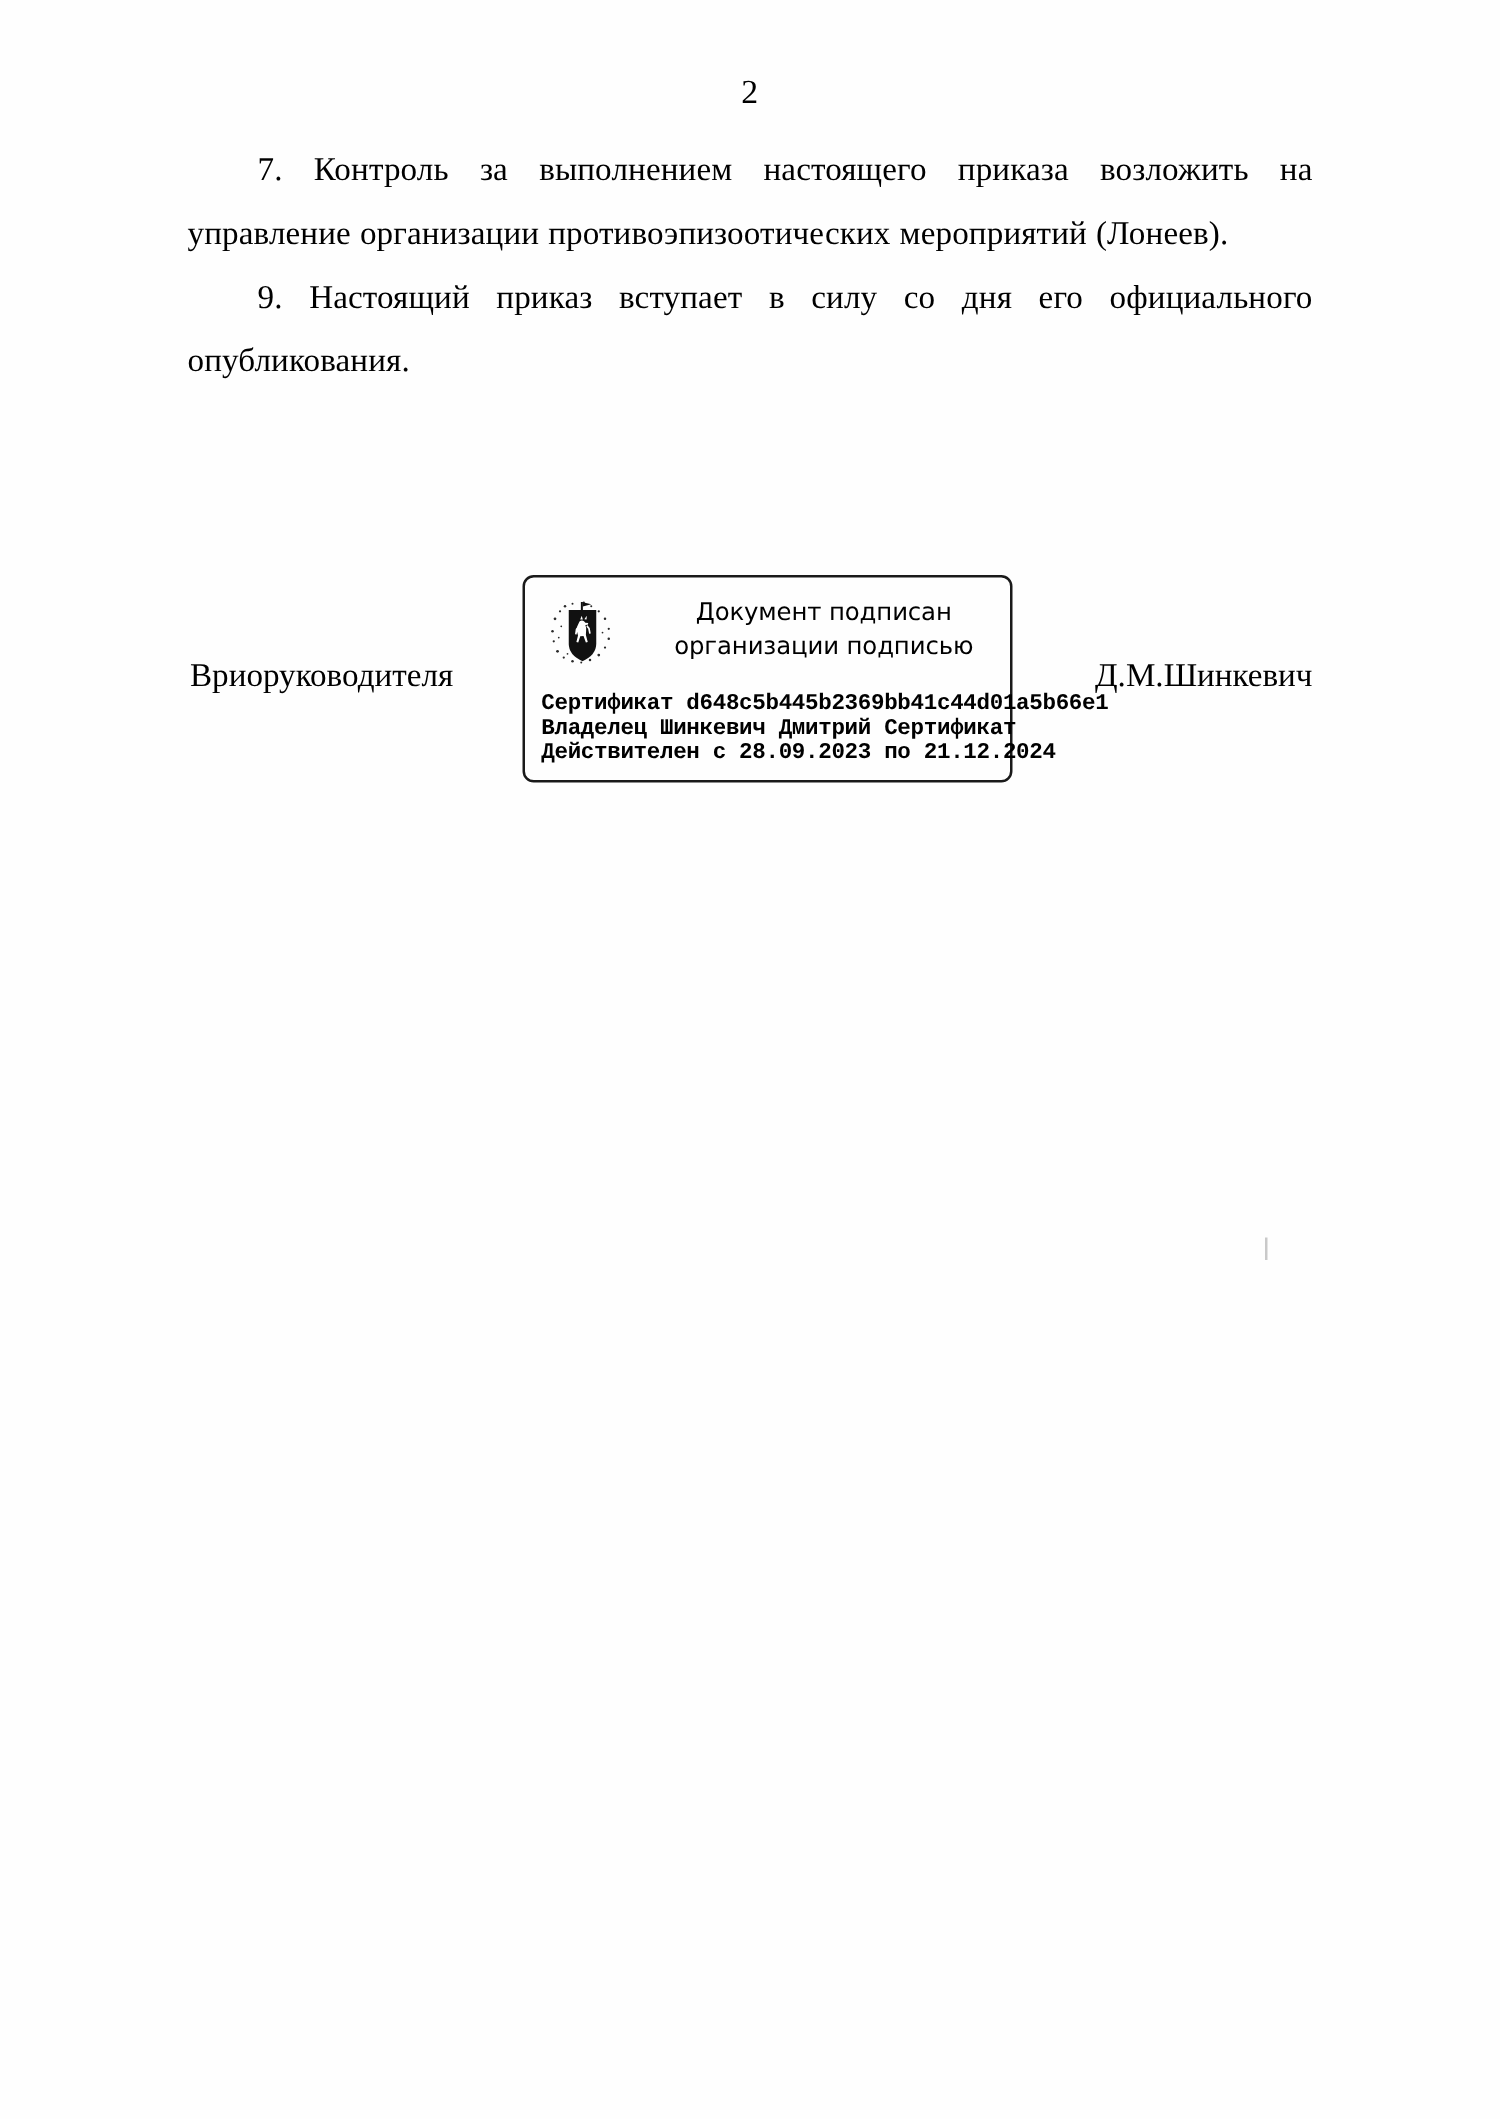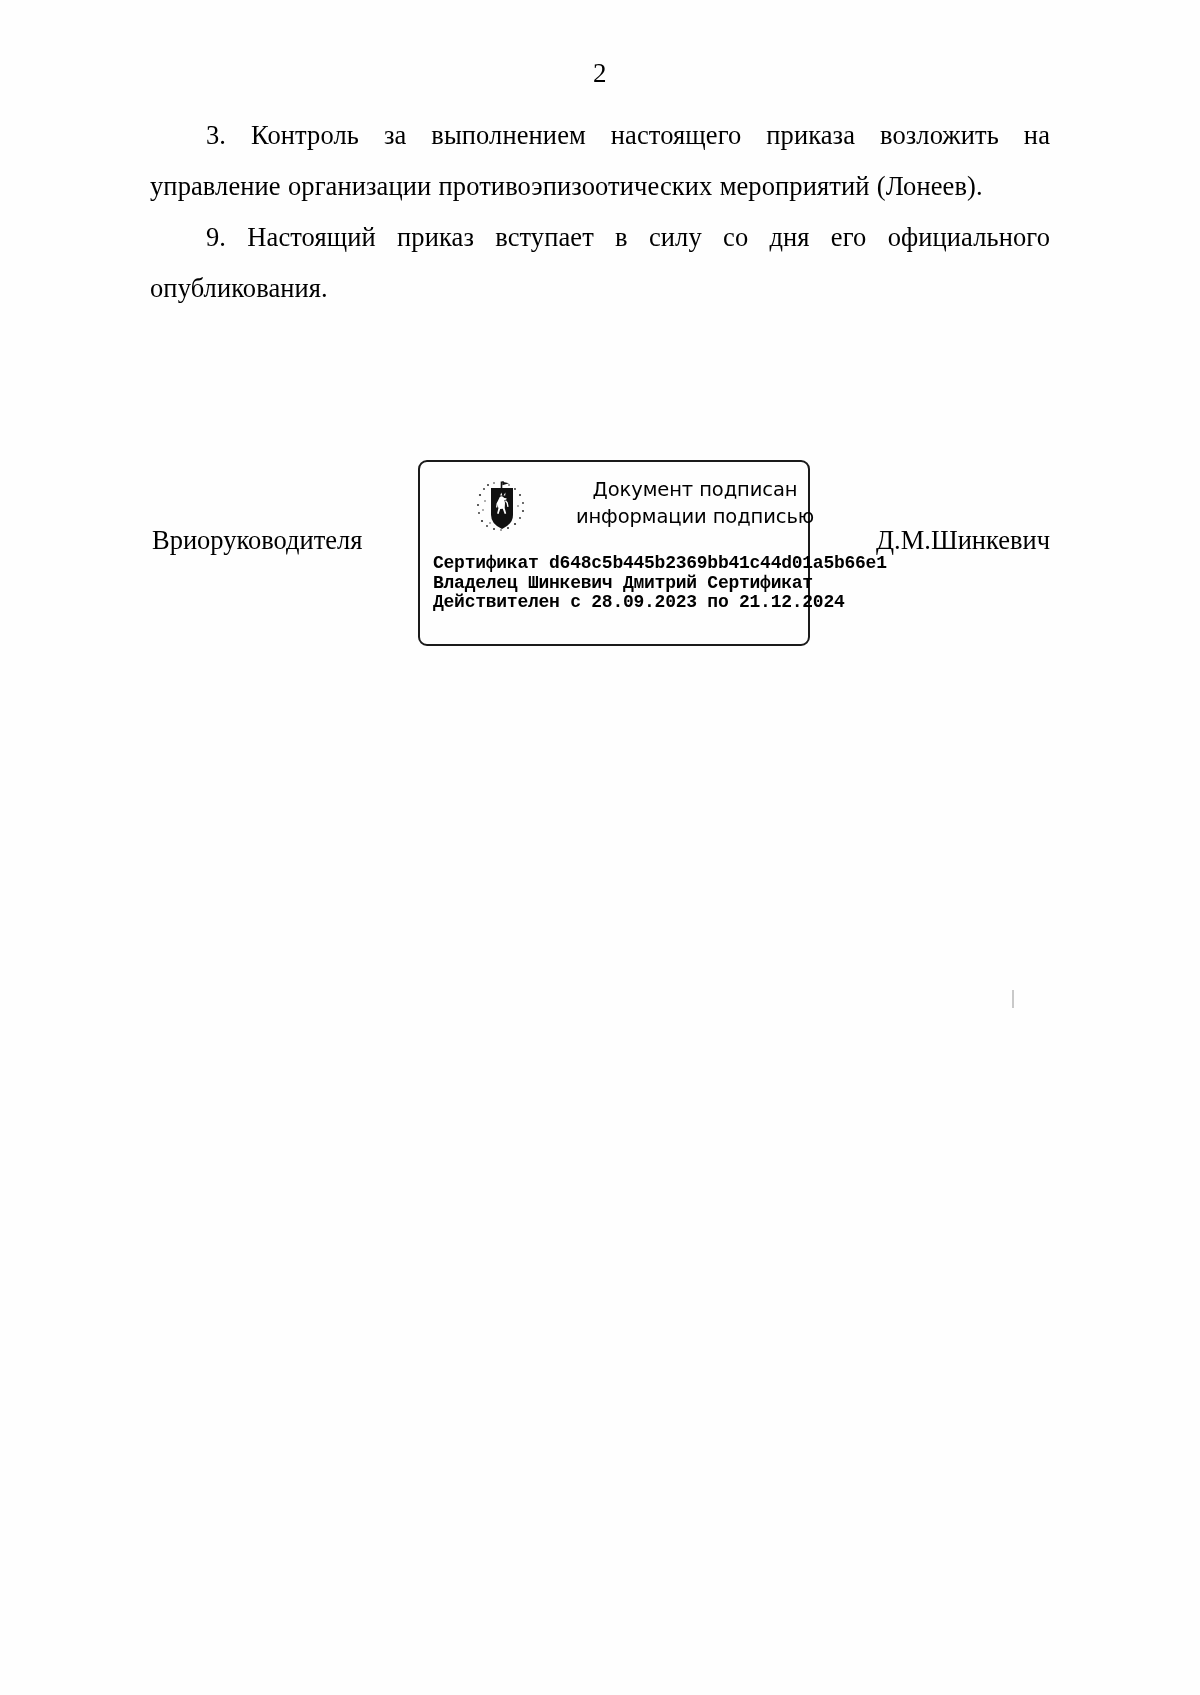--- a/index.html
+++ b/index.html
@@ -90,26 +90,25 @@
     line-height: 1;
     white-space: nowrap;
   }
 
   
   .stamp {
     position: absolute;
     left: 268px;
     top: 5px;
     width: 392px;
-    height: 186px;
+    height: 166px;
     border: 2px solid #1a1a1a;
     border-radius: 9px;
     background: transparent;
     box-sizing: border-box;
-    padding-left: 36px;
   }
 
   .stamp-head {
     position: relative;
     height: 88px;
     display: flex;
     align-items: center;
   }
 
   .emblem {
@@ -162,21 +161,21 @@
 <body>
 
 <div class="page">
   <div class="paper-tone"></div>
 
   <div class="content">
 
     <div class="page-number">2</div>
 
     <div class="body-text">
-      <p class="para">3. Контроль за выполнением настоящего приказа возложить на управление организации противоэпизоотических мероприятий (Лонеев).</p>
+      <p class="para">7. Контроль за выполнением настоящего приказа возложить на управление организации противоэпизоотических мероприятий (Лонеев).</p>
       <p class="para">9. Настоящий приказ вступает в силу со дня его официального опубликования.</p>
     </div>
   </div>
 
   <div class="sign-row">
 
     <div class="sign-title">Вриоруководителя</div>
 
     <div class="stamp">
 
@@ -224,21 +223,21 @@
               <path d="M24.5 21.6 l-1.9 2.6 -0.6 4.2 1.3 0.2 0.7 -3.8 1.3 -1.8 z"></path>
               <path d="M31.8 21.0 l2.0 2.4 0.8 4.4 -1.3 0.2 -0.8 -4.0 -1.4 -1.6 z"></path>
               <path d="M26.2 16.6 l1.1 -3.1 1.0 3.0 z"></path>
               <path d="M29.5 16.4 l1.9 -2.8 -0.2 3.0 z"></path>
             </g>
           </svg>
         </span>
 
         <div class="stamp-head-text">
           <div>Документ подписан</div>
-          <div>информации подписью</div>
+          <div>организации подписью</div>
         </div>
       </div>
 
       <div class="stamp-details">
         <div>Сертификат d648c5b445b2369bb41c44d01a5b66e1</div>
         <div>Владелец Шинкевич Дмитрий Сертификат</div>
         <div>Действителен с 28.09.2023 по 21.12.2024</div>
       </div>
     </div>
 

